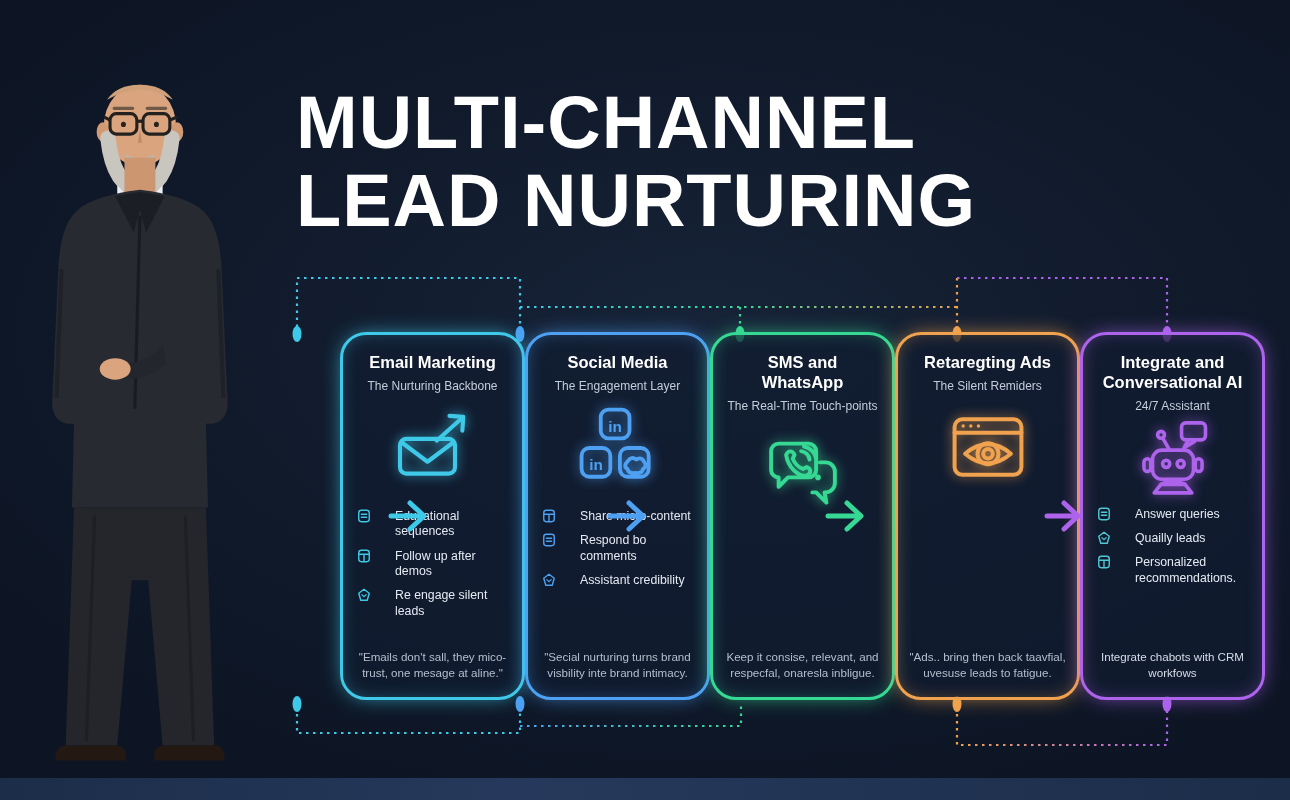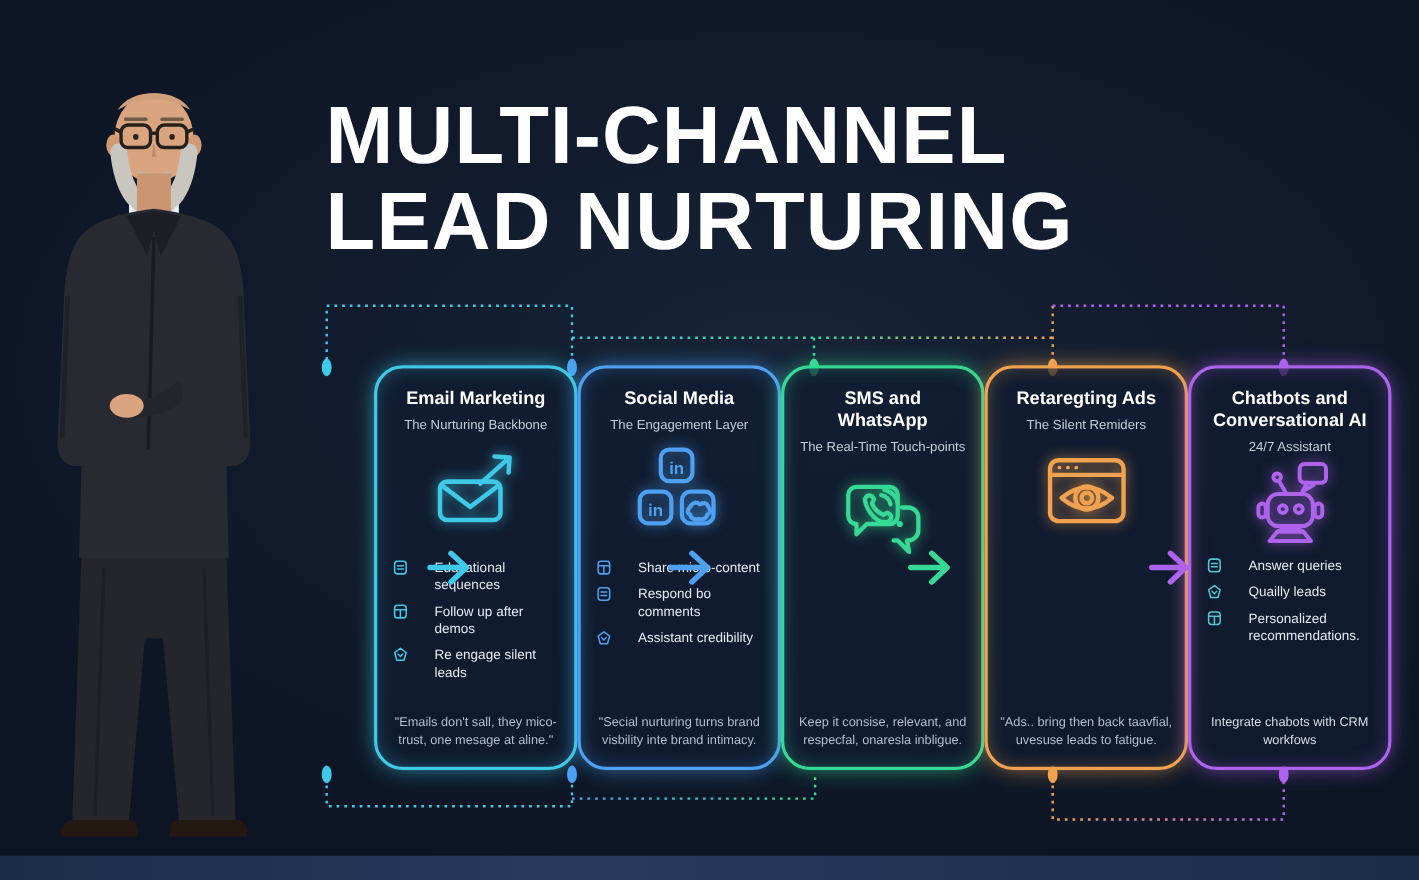--- a/index.html
+++ b/index.html
@@ -269,21 +269,21 @@
         <circle cx="38" cy="21" r="1.8" fill="currentColor" stroke="none"></circle>
         <path d="M24 50 q24 -20 48 0 q-24 20 -48 0 z"></path>
         <circle cx="48" cy="50" r="11"></circle>
         <circle cx="48" cy="50" r="5"></circle>
       </svg></span>
     </div>
     <div class="quote">"Ads.. bring then back taavfial, uvesuse leads to fatigue.</div>
   </div>
 
   <div class="card c5">
-    <h2>Chatbots and Conversational AI</h2>
+    <h2>Integrate and Conversational AI</h2>
     <div class="sub">24/7 Assistant</div>
     <div class="icon-wrap">
         <span>
       <svg width="86" height="82" viewBox="0 0 96 96" fill="none" stroke="currentColor" stroke-width="4.2" stroke-linecap="round" stroke-linejoin="round">
         <rect x="24" y="40" width="48" height="34" rx="11"></rect>
         <circle cx="40" cy="56" r="4.2"></circle>
         <circle cx="57" cy="56" r="4.2"></circle>
         <path d="M44 40 L36 26"></path>
         <circle cx="34" cy="22" r="4"></circle>
         <rect x="14" y="50" width="8" height="15" rx="4"></rect>

